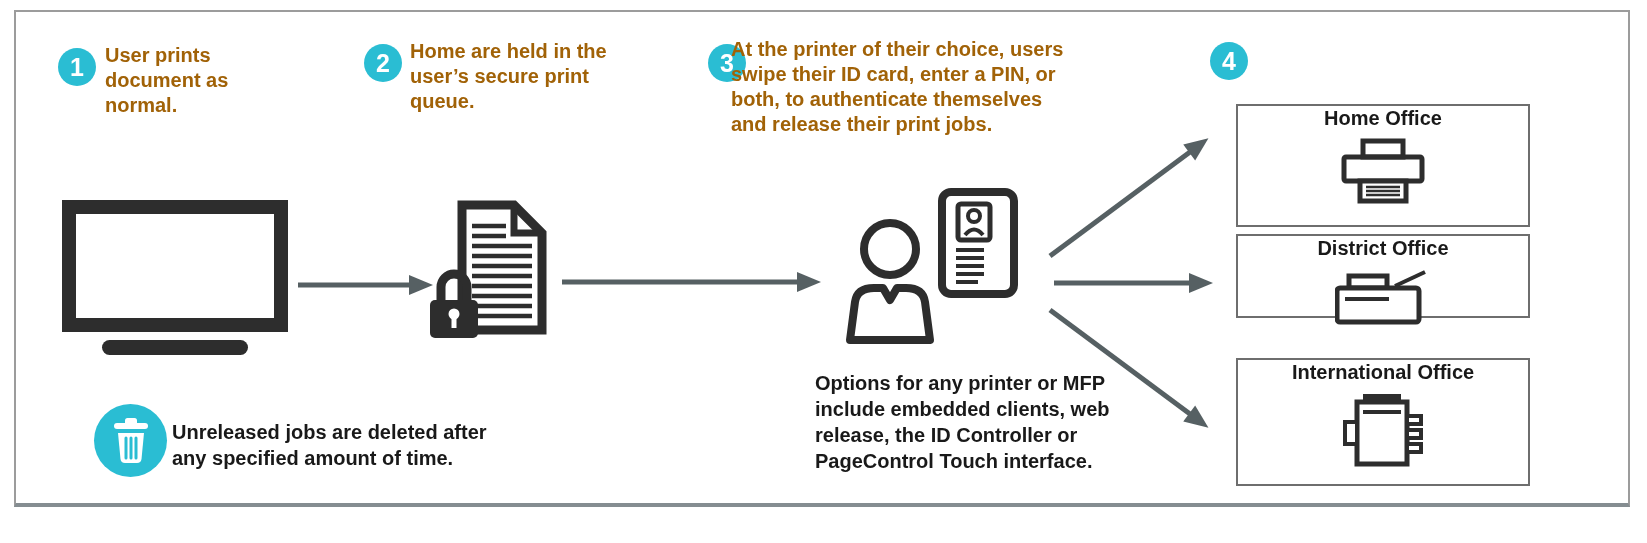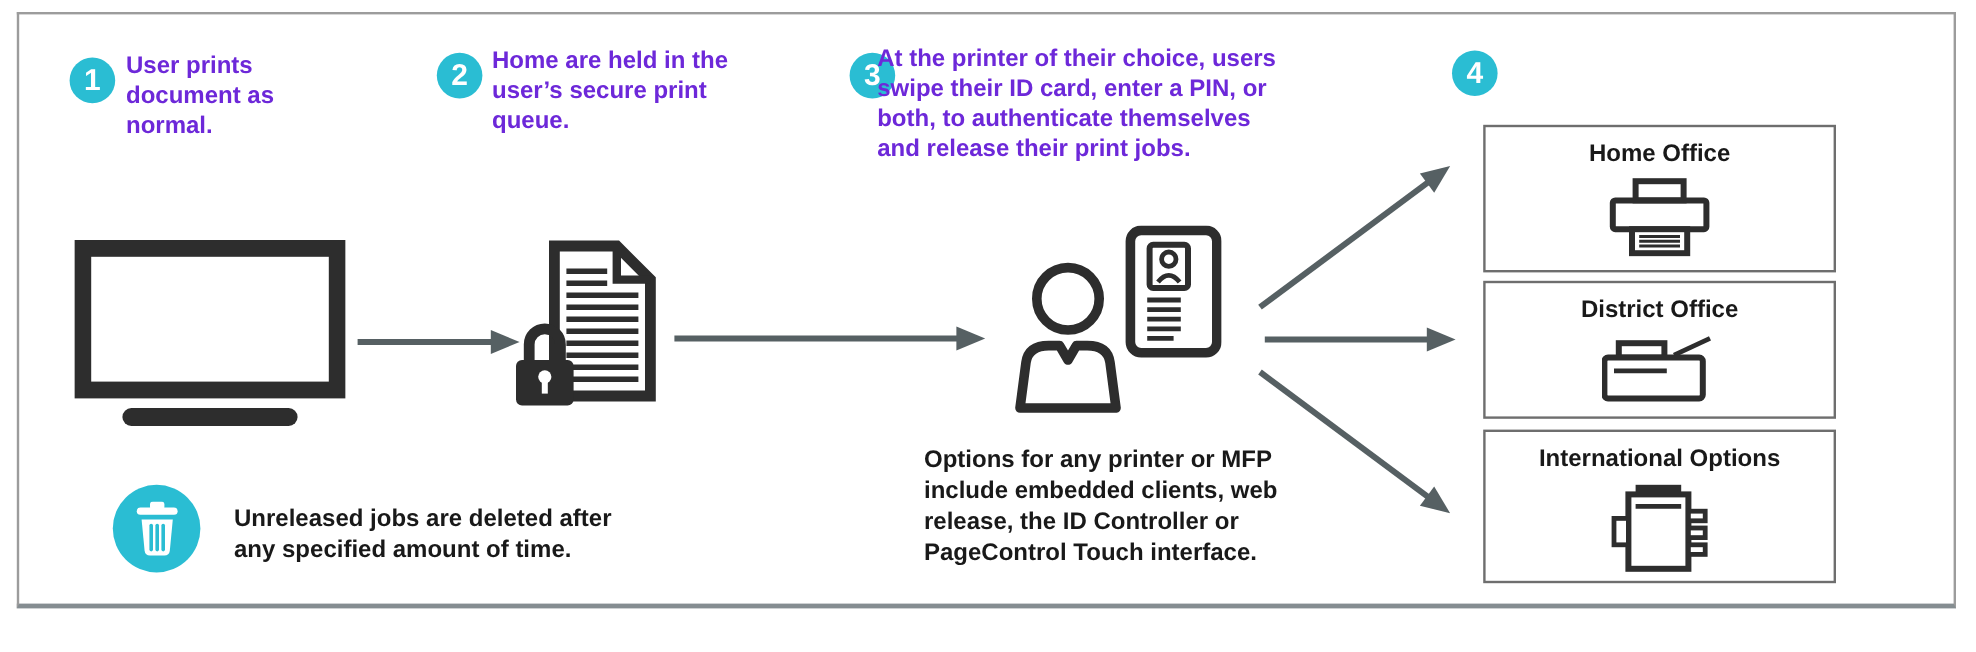--- a/index.html
+++ b/index.html
@@ -24,21 +24,21 @@
     box-sizing:border-box;
     background:#ffffff;
   }
   .badge{
     position:absolute;width:38px;height:38px;border-radius:50%;
     background:var(--accent);color:#ffffff;
     font-weight:700;font-size:25px;line-height:38px;text-align:center;
   }
   .step-text{
     position:absolute;
-    color:#6d28d9;font-weight:700;font-size:20px;line-height:25px;
+    color:#a16207;font-weight:700;font-size:20px;line-height:25px;
     white-space:pre-line;
   }
   .note-text{
     position:absolute;
     color:#191919;font-weight:700;font-size:20px;line-height:26px;
     white-space:pre-line;
   }
   .icon{position:absolute;}
   .arrows{position:absolute;left:0;top:0;pointer-events:none;}
   .trash-badge{
@@ -46,21 +46,21 @@
     background:var(--accent);
     display:flex;align-items:center;justify-content:center;
   }
   .office-box{
     position:absolute;left:1236px;width:294px;box-sizing:border-box;
     border:2px solid #6e6e6e;background:#ffffff;
     display:flex;flex-direction:column;align-items:center;
   }
   .office-label{
     color:#191919;font-weight:700;font-size:20px;line-height:24px;
-    margin-top:10px;text-align:center;
+    text-align:center;
   }
   .office-icon{margin-top:8px;}
 </style>
 </head>
 <body>
 
 <div class="canvas">
 
   <div class="frame"></div>
 
@@ -130,72 +130,72 @@
       <path d="M127,47 q9,-11 18,0" fill="none" stroke="#2d2d2d" stroke-width="4"></path>
       <g stroke="#2d2d2d" stroke-width="4">
         <line x1="118" y1="62" x2="146" y2="62"></line>
         <line x1="118" y1="70" x2="146" y2="70"></line>
         <line x1="118" y1="78" x2="146" y2="78"></line>
         <line x1="118" y1="86" x2="146" y2="86"></line>
         <line x1="118" y1="94" x2="140" y2="94"></line>
       </g>
     </svg>
   </div>
-  <div class="note-text" style="left:770px;top:370px;width:370px">Options for any printer or MFP
+  <div class="note-text" style="left:815px;top:370px;width:370px">Options for any printer or MFP
 include embedded clients, web
 release, the ID Controller or
 PageControl Touch interface.</div>
 
   <div class="trash-badge">
     <svg width="38" height="46" viewBox="0 0 38 46">
       <rect x="13" y="0" width="12" height="7" rx="2.5" fill="#ffffff"></rect>
       <rect x="2" y="5" width="34" height="6" rx="3" fill="#ffffff"></rect>
       <path d="M6,15 L8.5,41 Q9,45 13,45 L25,45 Q29,45 29.5,41 L32,15 Z" fill="#ffffff"></path>
       <g stroke="#2abdd3" stroke-width="3" stroke-linecap="round">
         <line x1="14" y1="20" x2="14" y2="40"></line>
         <line x1="19" y1="20" x2="19" y2="40"></line>
         <line x1="24" y1="20" x2="24" y2="40"></line>
       </g>
     </svg>
   </div>
-  <div class="note-text" style="left:195px;top:419px;width:390px">Unreleased jobs are deleted after
+  <div class="note-text" style="left:172px;top:419px;width:390px">Unreleased jobs are deleted after
 any specified amount of time.</div>
 
   <div class="badge" style="left:1210px;top:42px">4</div>
 
   <div class="office-box" style="top:104px;height:123px">
     <div class="office-label">Home Office</div>
     <div class="office-icon">
       <svg width="86" height="66" viewBox="0 0 86 66">
         <rect x="23" y="3" width="40" height="16" fill="none" stroke="#2d2d2d" stroke-width="5"></rect>
         <rect x="4" y="19" width="78" height="24" rx="2" fill="none" stroke="#2d2d2d" stroke-width="5"></rect>
         <rect x="20" y="43" width="46" height="20" fill="#ffffff" stroke="#2d2d2d" stroke-width="5"></rect>
         <g stroke="#2d2d2d" stroke-width="2.5">
           <line x1="26" y1="49" x2="60" y2="49"></line>
           <line x1="26" y1="53" x2="60" y2="53"></line>
           <line x1="26" y1="57" x2="60" y2="57"></line>
         </g>
       </svg>
     </div>
   </div>
 
-  <div class="office-box" style="top:234px;height:115px">
+  <div class="office-box" style="top:234px;height:84px">
     <div class="office-label">District Office</div>
     <div class="office-icon">
       <svg width="96" height="58" viewBox="0 0 96 58">
         <line x1="60" y1="18" x2="90" y2="4" stroke="#2d2d2d" stroke-width="4"></line>
         <rect x="14" y="8" width="38" height="12" fill="#ffffff" stroke="#2d2d2d" stroke-width="5"></rect>
         <rect x="2" y="20" width="82" height="34" rx="3" fill="#ffffff" stroke="#2d2d2d" stroke-width="5"></rect>
         <line x1="10" y1="31" x2="54" y2="31" stroke="#2d2d2d" stroke-width="4"></line>
       </svg>
     </div>
   </div>
 
   <div class="office-box" style="top:358px;height:128px">
-    <div class="office-label">International Options</div>
+    <div class="office-label">International Office</div>
     <div class="office-icon">
       <svg width="84" height="76" viewBox="0 0 84 76">
         <rect x="16" y="10" width="50" height="62" fill="#ffffff" stroke="#2d2d2d" stroke-width="5"></rect>
         <rect x="22" y="2" width="38" height="8" fill="#2d2d2d"></rect>
         <line x1="22" y1="20" x2="60" y2="20" stroke="#2d2d2d" stroke-width="4"></line>
         <g fill="#ffffff" stroke="#2d2d2d" stroke-width="4">
           <rect x="66" y="24" width="14" height="8"></rect>
           <rect x="66" y="38" width="14" height="8"></rect>
           <rect x="66" y="52" width="14" height="8"></rect>
         </g>

